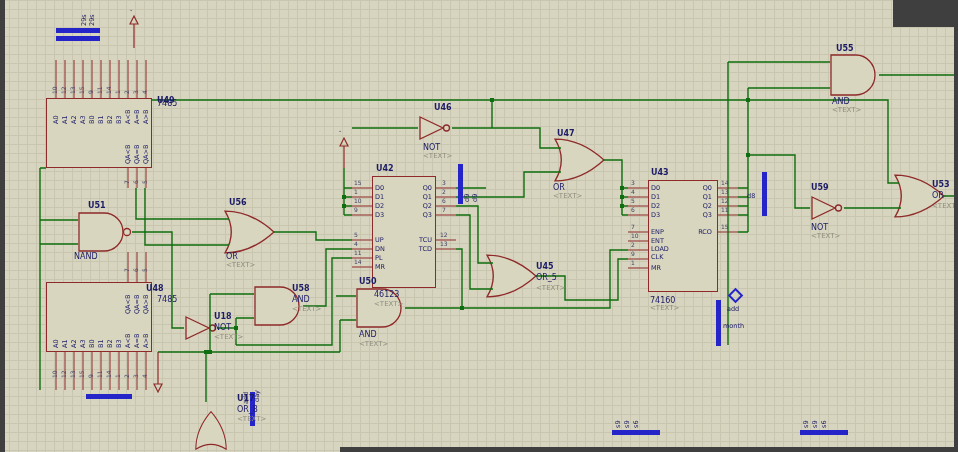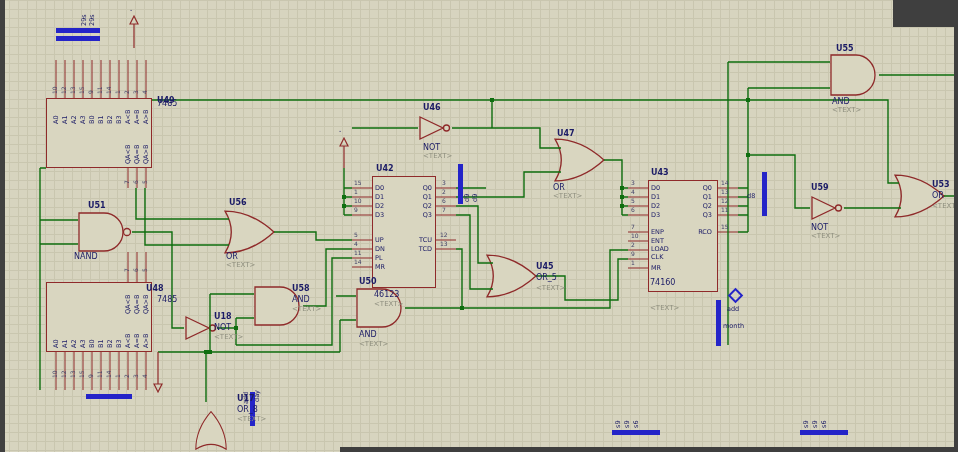--- a/index.html
+++ b/index.html
@@ -258,21 +258,21 @@
   <div class="pnum" style="left:440px;top:231px">12</div>
   <div class="pnum" style="left:440px;top:240px">13</div>
   <div class="pname r" style="left:404px;top:184px">Q0</div>
   <div class="pname r" style="left:404px;top:193px">Q1</div>
   <div class="pname r" style="left:404px;top:202px">Q2</div>
   <div class="pname r" style="left:404px;top:211px">Q3</div>
   <div class="pname r" style="left:404px;top:236px">TCU</div>
   <div class="pname r" style="left:404px;top:245px">TCD</div>
 
   <div class="lbl" style="left:651px;top:168px">U43</div>
-  <div class="val" style="left:650px;top:278px">74160</div>
+  <div class="val" style="left:650px;top:296px">74160</div>
   <div class="ph" style="left:650px;top:304px">&lt;TEXT&gt;</div>
   <div class="pnum" style="left:631px;top:179px">3</div>
   <div class="pnum" style="left:631px;top:188px">4</div>
   <div class="pnum" style="left:631px;top:197px">5</div>
   <div class="pnum" style="left:631px;top:206px">6</div>
   <div class="pnum" style="left:631px;top:223px">7</div>
   <div class="pnum" style="left:631px;top:232px">10</div>
   <div class="pnum" style="left:631px;top:241px">2</div>
   <div class="pnum" style="left:631px;top:250px">9</div>
   <div class="pnum" style="left:631px;top:259px">1</div>
@@ -312,21 +312,21 @@
   <div class="ph" style="left:292px;top:305px">&lt;TEXT&gt;</div>
 
   <div class="lbl" style="left:359px;top:277px">U50</div>
   <div class="val" style="left:359px;top:330px">AND</div>
   <div class="ph" style="left:359px;top:340px">&lt;TEXT&gt;</div>
 
   <div class="lbl" style="left:237px;top:394px">U17</div>
   <div class="val" style="left:237px;top:405px">OR_8</div>
   <div class="ph" style="left:237px;top:415px">&lt;TEXT&gt;</div>
 
-  <div class="lbl" style="left:423px;top:103px">U46</div>
+  <div class="lbl" style="left:434px;top:103px">U46</div>
   <div class="val" style="left:423px;top:143px">NOT</div>
   <div class="ph" style="left:423px;top:152px">&lt;TEXT&gt;</div>
 
   <div class="lbl" style="left:557px;top:129px">U47</div>
   <div class="val" style="left:553px;top:183px">OR</div>
   <div class="ph" style="left:553px;top:192px">&lt;TEXT&gt;</div>
 
   <div class="lbl" style="left:536px;top:262px">U45</div>
   <div class="val" style="left:536px;top:273px">OR_5</div>
   <div class="ph" style="left:536px;top:284px">&lt;TEXT&gt;</div>

